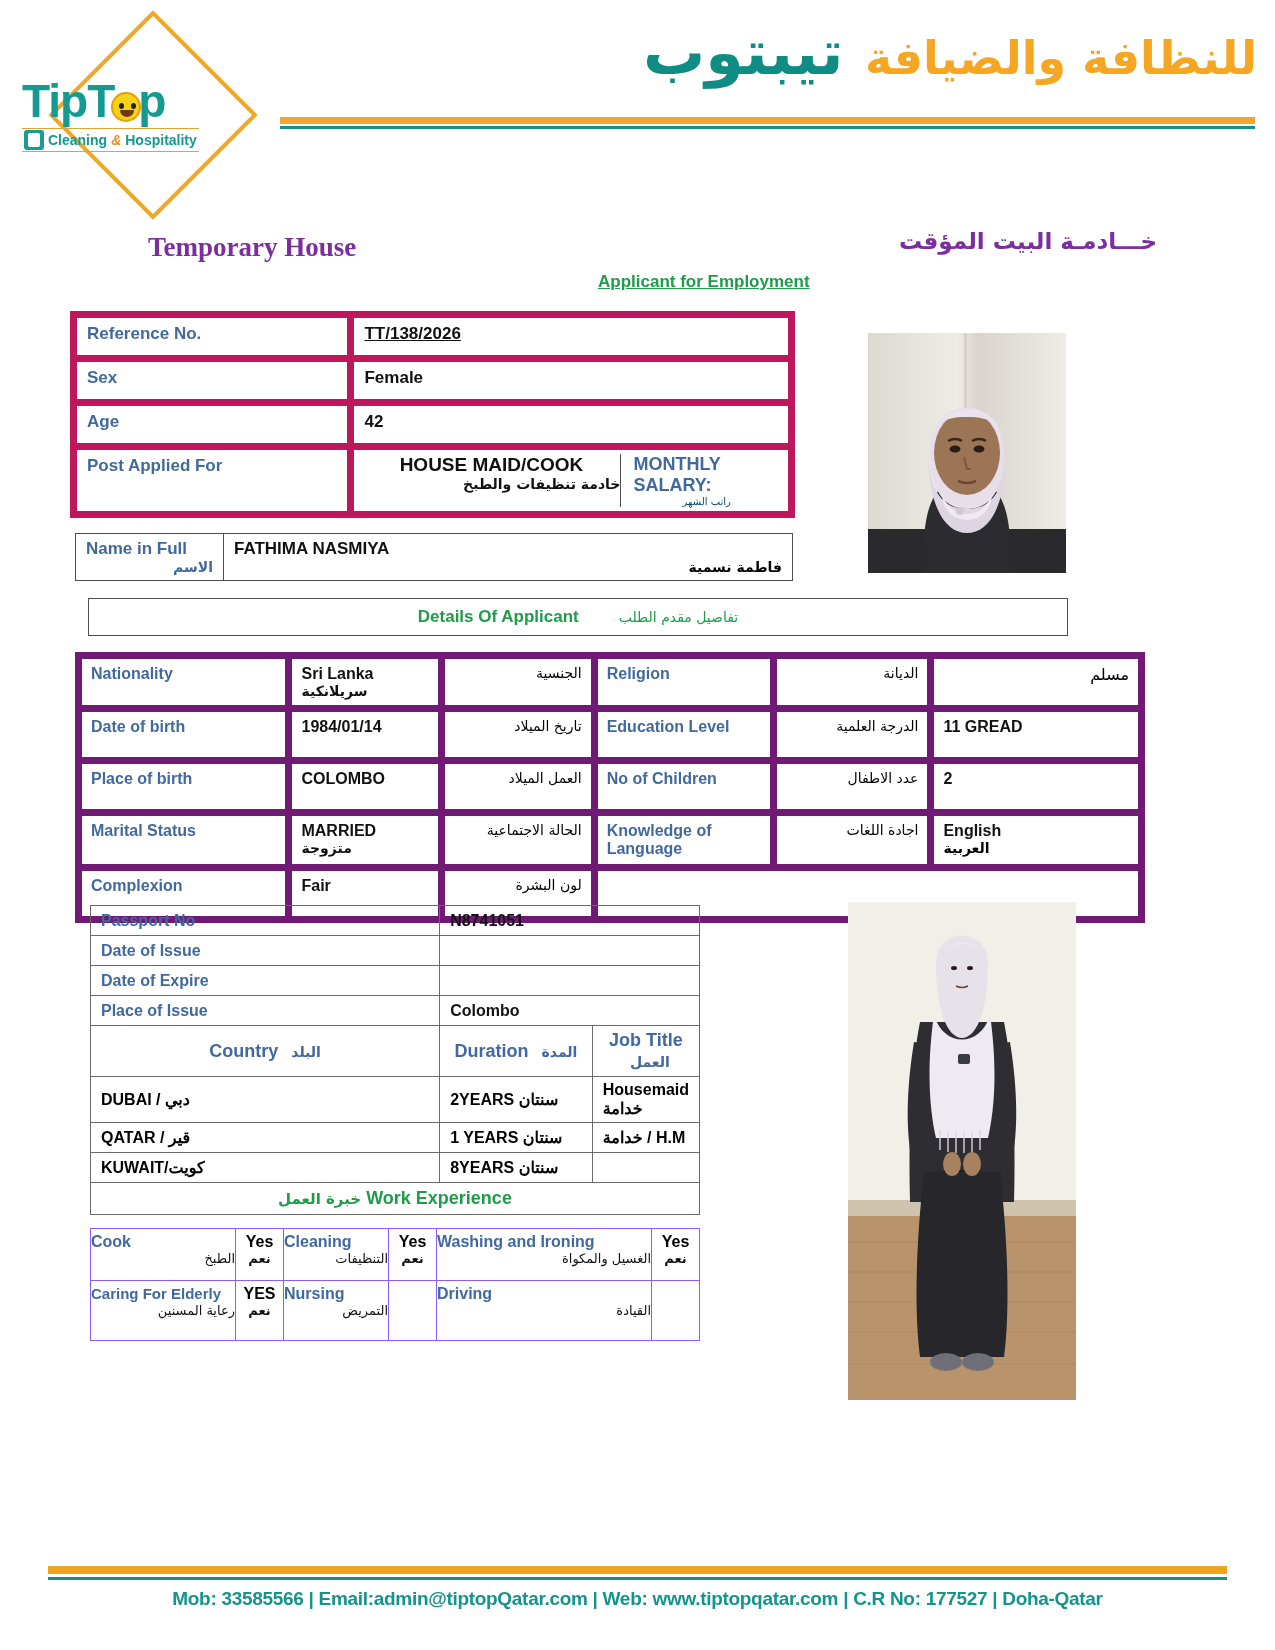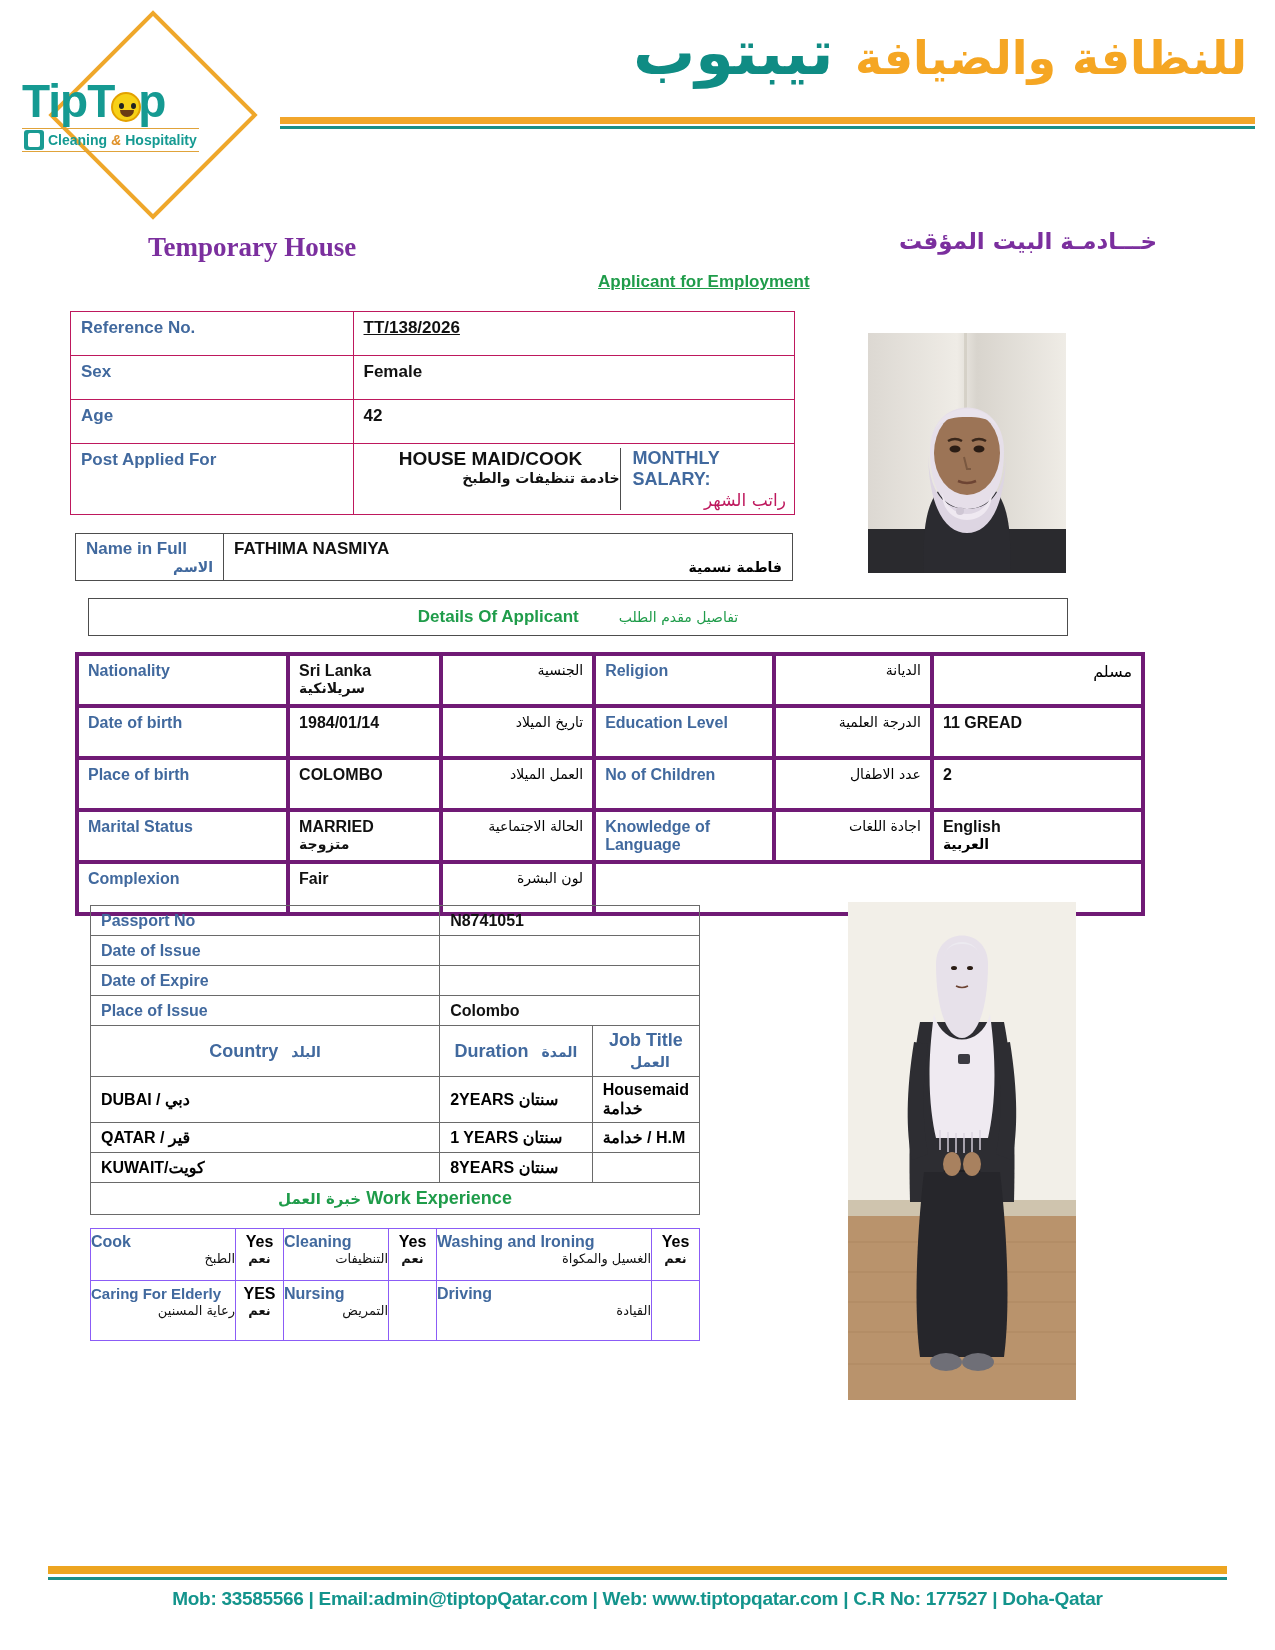--- a/index.html
+++ b/index.html
@@ -55,21 +55,21 @@
   .logo-badge {
     width:20px; height:20px; border-radius:3px; background:#1a9b93;
     position:relative; flex:0 0 auto;
   }
   .logo-badge:after{
     content:""; position:absolute; left:4px; top:3px; width:12px; height:14px;
     background:#fff; border-radius:2px;
   }
 
   .arabic-head {
-    position:absolute; right:28px; top:14px; left:280px;
+    position:absolute; right:18px; top:14px; left:280px;
     text-align:right; direction:rtl;
     font-family:"DejaVu Sans", sans-serif;
     font-size:62px; font-weight:bold; color:#0f8c84;
     line-height:1.25; white-space:nowrap;
   }
   .arabic-head .orange { color:#f5a623; font-size:46px; }
   .head-rule-orange {
     position:absolute; left:280px; right:20px; top:117px; height:7px; background:#f2a62b;
   }
   .head-rule-teal {
@@ -95,21 +95,21 @@
   table { border-collapse:collapse; }
   .lbl { color:#41699e; font-weight:bold; }
   .ar { font-family:"DejaVu Sans", sans-serif; direction:rtl; }
   .val { color:#111; font-weight:bold; }
 
   
   .ref-table {
     position:absolute; left:70px; top:311px; width:725px;
     font-size:17px;
   }
-  .ref-table td { border:1px solid #be185d; padding:6px 10px; vertical-align:top; height:44px; }
+  .ref-table td { border:7px solid #be185d; padding:6px 10px; vertical-align:top; height:44px; }
   .ref-table td.lbl { width:155px; }
   .ref-table .u { text-decoration:underline; }
   .ref-cell-sal { color:#41699e; font-weight:bold; }
 
   
   .name-table {
     position:absolute; left:75px; top:533px; width:718px; font-size:17px;
   }
   .name-table td { border:1px solid #4d4d4d; padding:5px 10px; vertical-align:top; }
   .name-table td.lbl { width:148px; }
@@ -121,21 +121,21 @@
     border:1px solid #4d4d4d; display:flex; align-items:center; justify-content:center;
     gap:40px;
   }
   .details-banner .en { font-size:17px; font-weight:bold; color:#1f9c4a; }
   .details-banner .arx { font-size:14px; color:#1f9c4a; font-family:"DejaVu Sans", sans-serif; direction:rtl; }
 
   
   .details-table {
     position:absolute; left:75px; top:652px; width:1070px; font-size:16px;
   }
-  .details-table td { border:4px solid #701a75; padding:6px 9px; vertical-align:top; }
+  .details-table td { border:7px solid #701a75; padding:6px 9px; vertical-align:top; }
   .details-table .c-lbl  { width:200px; }
   .details-table .c-val  { width:145px; text-align:left; }
   .details-table .c-arl  { width:145px; text-align:right; font-size:14px; }
   .details-table .c-lbl2 { width:170px; }
   .details-table .c-ar2  { width:150px; text-align:right; font-size:14px; }
   .details-table .c-val2 { width:200px; }
   .details-table .sub { font-size:14px; font-weight:bold; display:block; }
   .details-table .rowh { height:52px; }
 
   
@@ -220,21 +220,21 @@
     <tr>
       <td class="lbl" style="width:240px">Post Applied For</td>
       <td style="padding:4px 8px;width:0">
         <div style="display:flex">
           <div style="flex:0 0 258px;text-align:center">
             <div class="val" style="font-size:19px">HOUSE MAID/COOK</div>
             <div class="ar val" style="font-size:14px;text-align:right">خادمة تنظيفات والطبخ</div>
           </div>
           <div style="flex:1;border-left:1px solid #4d4d4d;padding-left:12px">
             <div class="ref-cell-sal" style="font-size:18px">MONTHLY SALARY:</div>
-            <div class="ar" style="font-size:17px;color:#be185d;text-align:right">راتب الشهر</div>
+            <div class="ar" style="font-size:10px;color:#0c4a6e;text-align:center">راتب الشهر</div>
           </div>
         </div>
       </td>
     </tr>
   </tbody>
     </table>
 
   <table class="name-table">
     <tbody>
         <tr>

